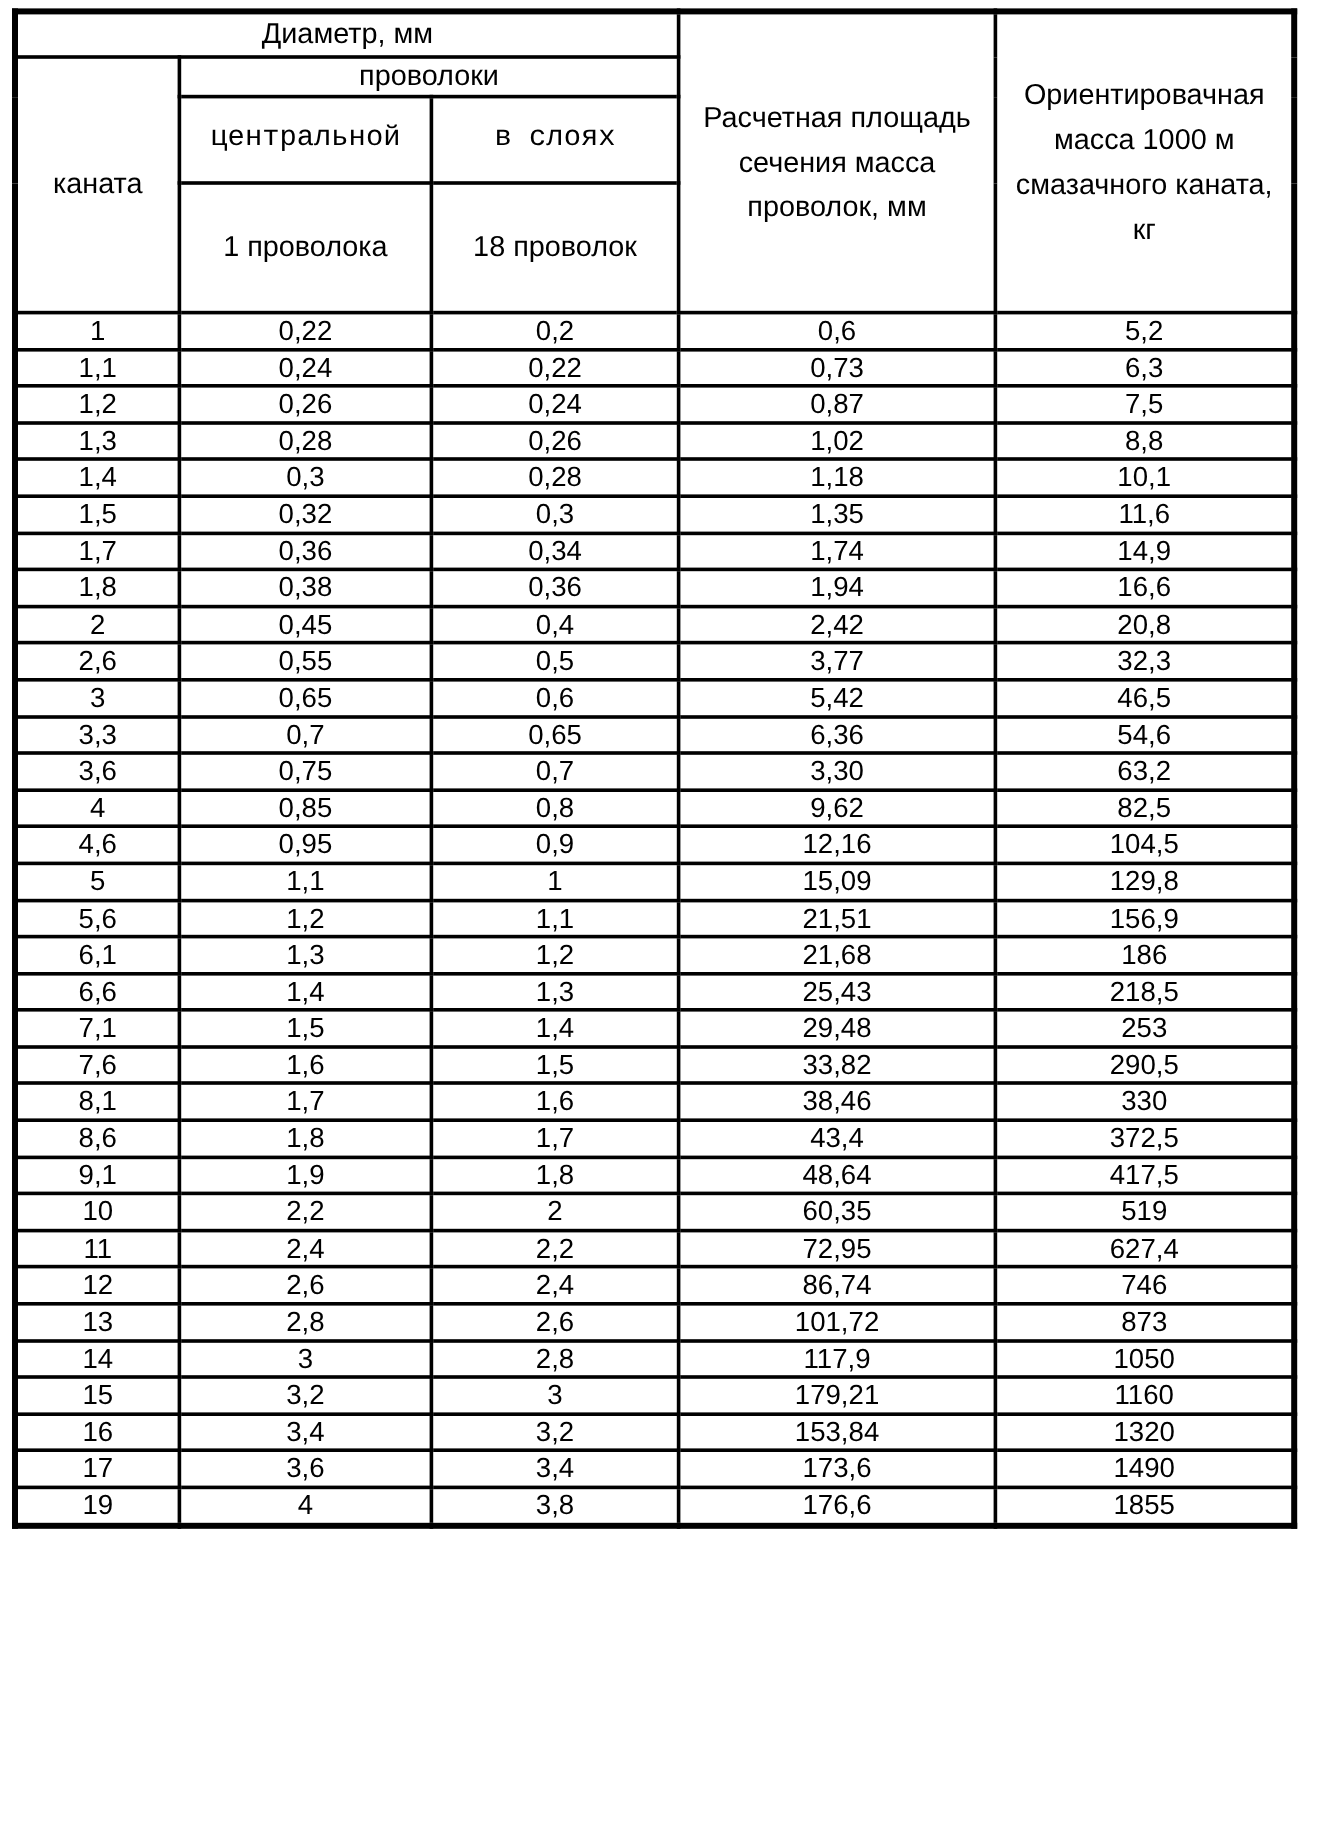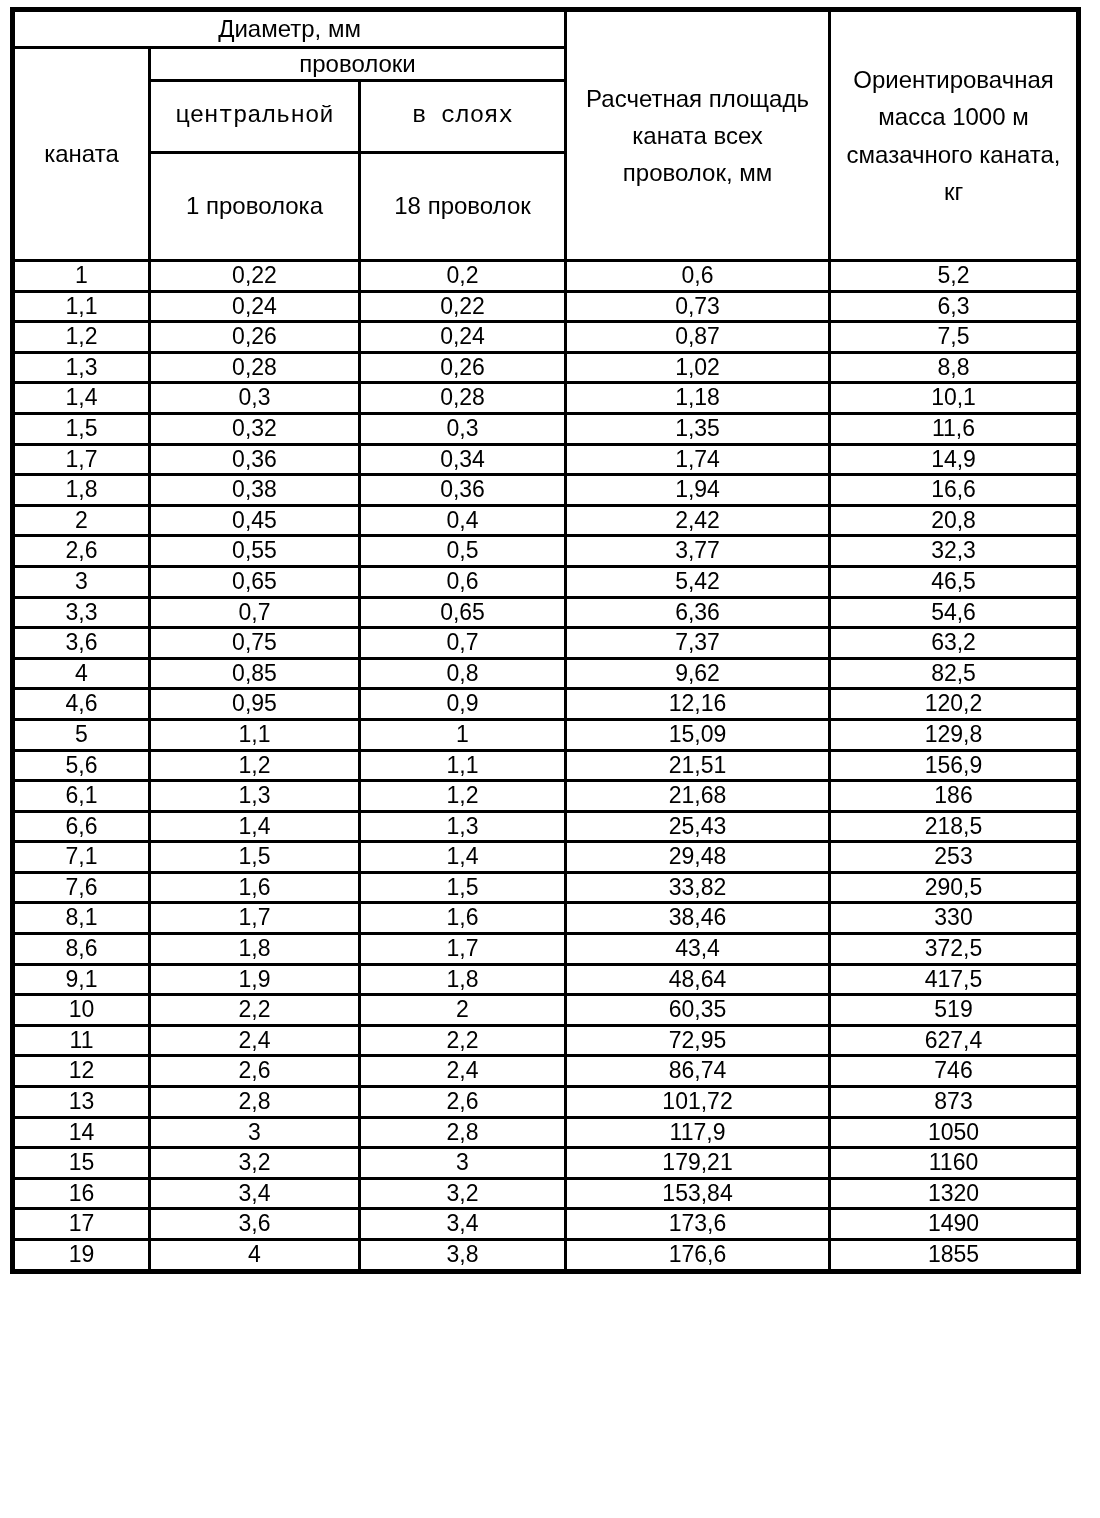--- a/index.html
+++ b/index.html
@@ -41,21 +41,21 @@
       <col style="width:137px">
       <col style="width:210px">
       <col style="width:206px">
       <col style="width:264px">
       <col>
     </colgroup>
     <tbody>
       <tr class="hdr rowA">
         <td colspan="3">Диаметр, мм</td>
         <td rowspan="4" class="multi">Расчетная площадь
-каната всех
+сечения масса
 проволок, мм</td>
         <td rowspan="4" class="multi">Ориентировачная
 масса 1000 м
 смазачного каната,
 кг</td>
       </tr>
       <tr class="hdr rowB">
         <td rowspan="3">каната</td>
         <td colspan="2">проволоки</td>
       </tr>
@@ -149,36 +149,36 @@
           <td>3,3</td>
           <td>0,7</td>
           <td>0,65</td>
           <td>6,36</td>
           <td>54,6</td>
         </tr>
         <tr>
           <td>3,6</td>
           <td>0,75</td>
           <td>0,7</td>
-          <td>7,37</td>
+          <td>3,30</td>
           <td>63,2</td>
         </tr>
         <tr>
           <td>4</td>
           <td>0,85</td>
           <td>0,8</td>
           <td>9,62</td>
           <td>82,5</td>
         </tr>
         <tr>
           <td>4,6</td>
           <td>0,95</td>
           <td>0,9</td>
           <td>12,16</td>
-          <td>120,2</td>
+          <td>104,5</td>
         </tr>
         <tr>
           <td>5</td>
           <td>1,1</td>
           <td>1</td>
           <td>15,09</td>
           <td>129,8</td>
         </tr>
         <tr>
           <td>5,6</td>

